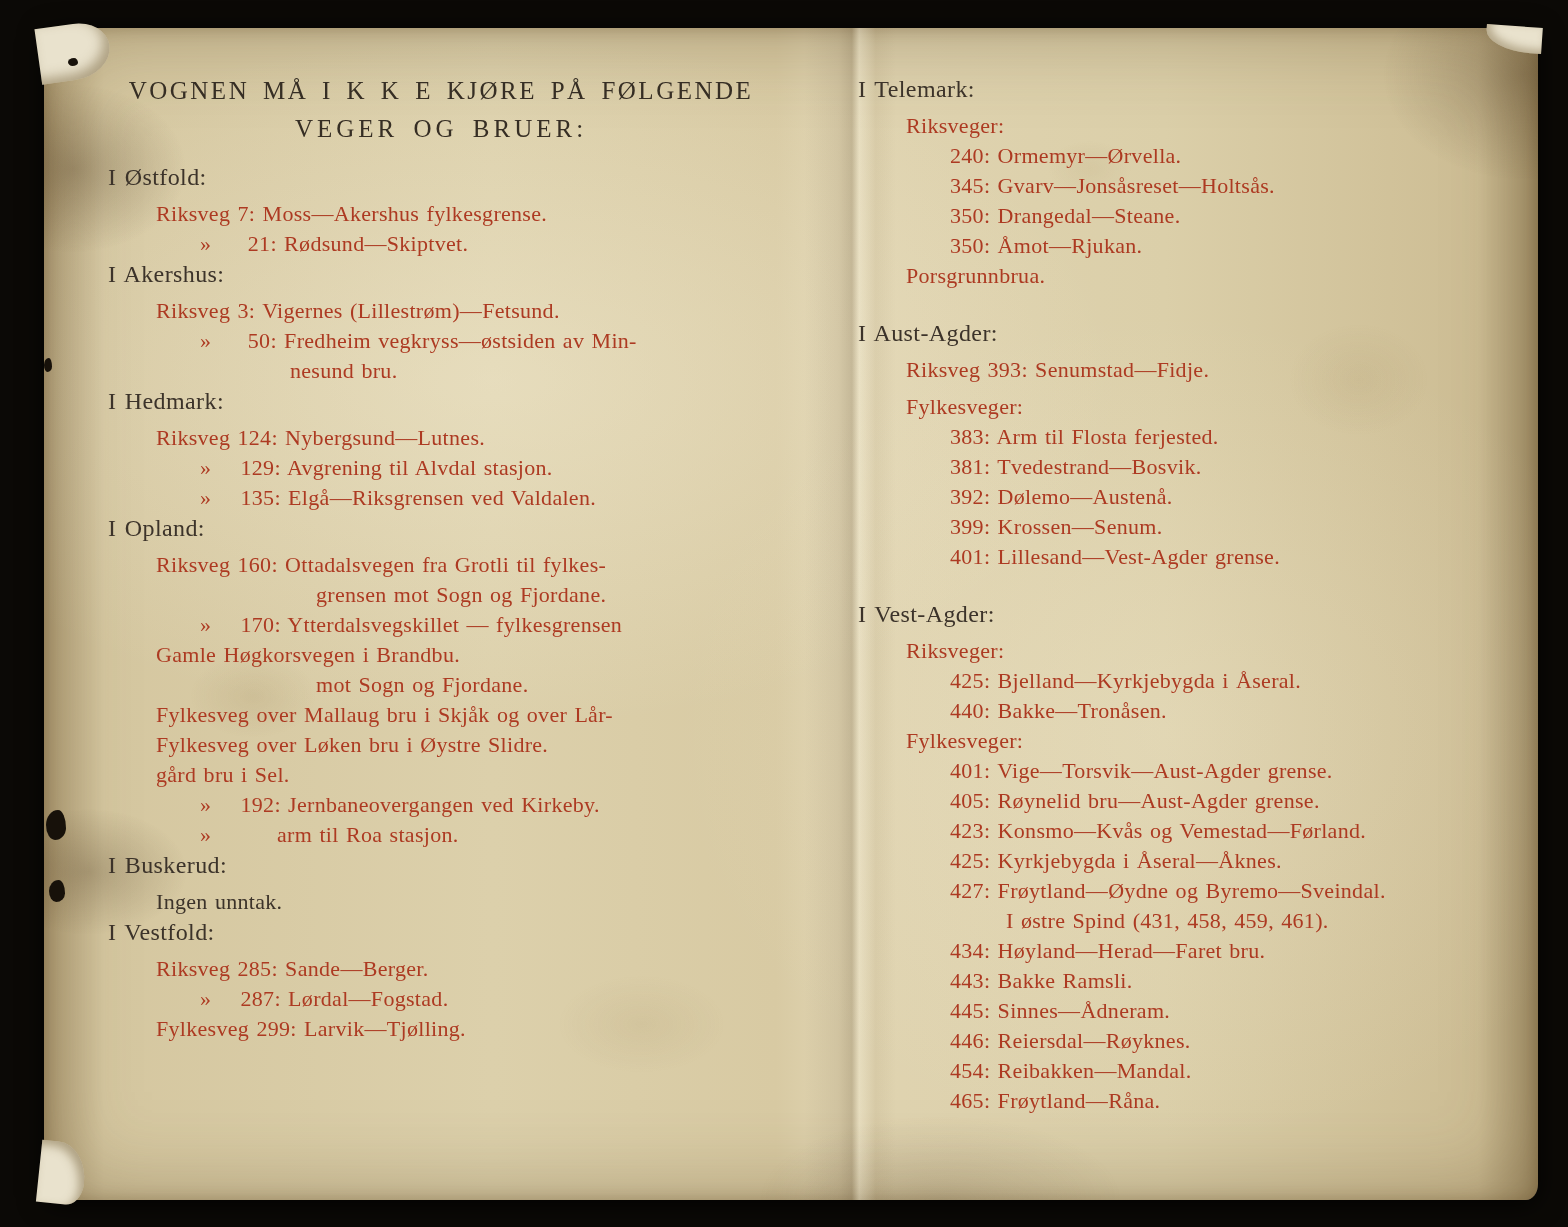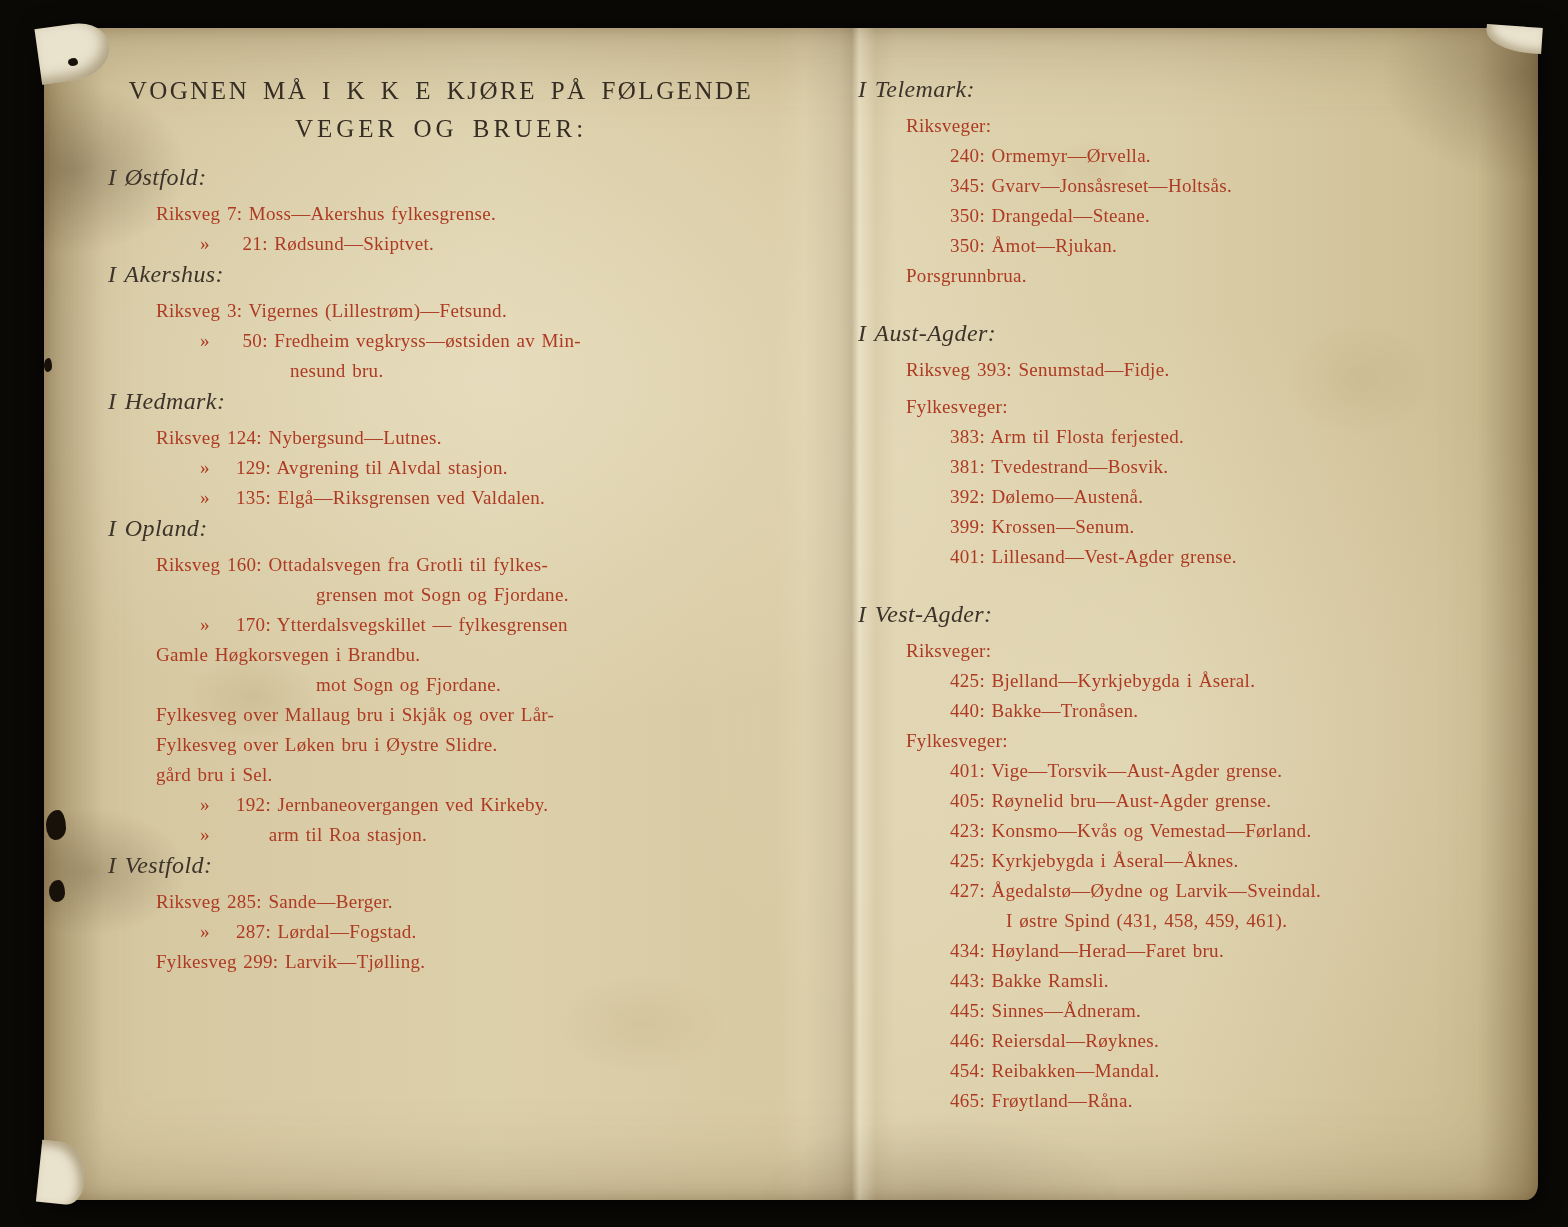--- a/index.html
+++ b/index.html
@@ -54,28 +54,28 @@
   .col-left{width:662px}
   .col-right{width:626px;margin-left:88px;padding-top:2px}
 
   .title{
     text-align:center;color:#362e24;font-size:25px;line-height:38px;
     letter-spacing:2.5px;word-spacing:5px;margin:0 0 14px 4px;
   }
   .title .t2{letter-spacing:4px}
 
   .heading{
-    font-style:italic;font-size:24px;line-height:30px;color:#3c332a;
+    font-size:24px;line-height:30px;color:#3c332a;
     margin:0 0 7px 0;letter-spacing:.4px;word-spacing:2px;
   }
   .section + .section{margin-top:0}
   .col-right .section + .section{margin-top:27px}
 
   .line{
-    font-size:19px;line-height:30px;color:#ad3a22;white-space:pre;
+    font-size:22px;line-height:30px;color:#ad3a22;white-space:pre;
     letter-spacing:.3px;word-spacing:1.5px;
   }
   .line.dark{color:#3c332a}
   .line.gap{margin-top:7px}
   .ind-1{padding-left:48px}
   .ind-2{padding-left:92px}
   .ind-3{padding-left:148px}
   .ind-4{padding-left:182px}
   .ind-5{padding-left:208px}
 </style>
@@ -124,20 +124,24 @@
               <div class="line ind-2">»    170: Ytterdalsvegskillet — fylkesgrensen</div>
               <div class="line ind-1">Gamle Høgkorsvegen i Brandbu.</div>
               <div class="line ind-5">mot Sogn og Fjordane.</div>
               <div class="line ind-1">Fylkesveg over Mallaug bru i Skjåk og over Lår-</div>
               <div class="line ind-1">Fylkesveg over Løken bru i Øystre Slidre.</div>
               <div class="line ind-1">gård bru i Sel.</div>
               <div class="line ind-2">»    192: Jernbaneovergangen ved Kirkeby.</div>
               <div class="line ind-2">»         arm til Roa stasjon.</div>
             </div>
             <div class="section">
+              <div class="heading">I Buskerud:</div>
+              <div class="line ind-1 dark">Ingen unntak.</div>
+            </div>
+            <div class="section">
               <div class="heading">I Vestfold:</div>
               <div class="line ind-1">Riksveg 285: Sande—Berger.</div>
               <div class="line ind-2">»    287: Lørdal—Fogstad.</div>
               <div class="line ind-1">Fylkesveg 299: Larvik—Tjølling.</div>
             </div>
           </div>
       </div>
       <div class="col-right">
         <div id="right-sections">
             <div class="section">
@@ -162,21 +166,21 @@
             <div class="section">
               <div class="heading">I Vest-Agder:</div>
               <div class="line ind-1">Riksveger:</div>
               <div class="line ind-2">425: Bjelland—Kyrkjebygda i Åseral.</div>
               <div class="line ind-2">440: Bakke—Tronåsen.</div>
               <div class="line ind-1">Fylkesveger:</div>
               <div class="line ind-2">401: Vige—Torsvik—Aust-Agder grense.</div>
               <div class="line ind-2">405: Røynelid bru—Aust-Agder grense.</div>
               <div class="line ind-2">423: Konsmo—Kvås og Vemestad—Førland.</div>
               <div class="line ind-2">425: Kyrkjebygda i Åseral—Åknes.</div>
-              <div class="line ind-2">427: Ågedalstø—Øydne og Larvik—Sveindal.</div>
+              <div class="line ind-2">427: Frøytland—Øydne og Byremo—Sveindal.</div>
               <div class="line ind-3">I østre Spind (431, 458, 459, 461).</div>
               <div class="line ind-2">434: Høyland—Herad—Faret bru.</div>
               <div class="line ind-2">443: Bakke Ramsli.</div>
               <div class="line ind-2">445: Sinnes—Ådneram.</div>
               <div class="line ind-2">446: Reiersdal—Røyknes.</div>
               <div class="line ind-2">454: Reibakken—Mandal.</div>
               <div class="line ind-2">465: Frøytland—Råna.</div>
             </div>
           </div>
       </div>

